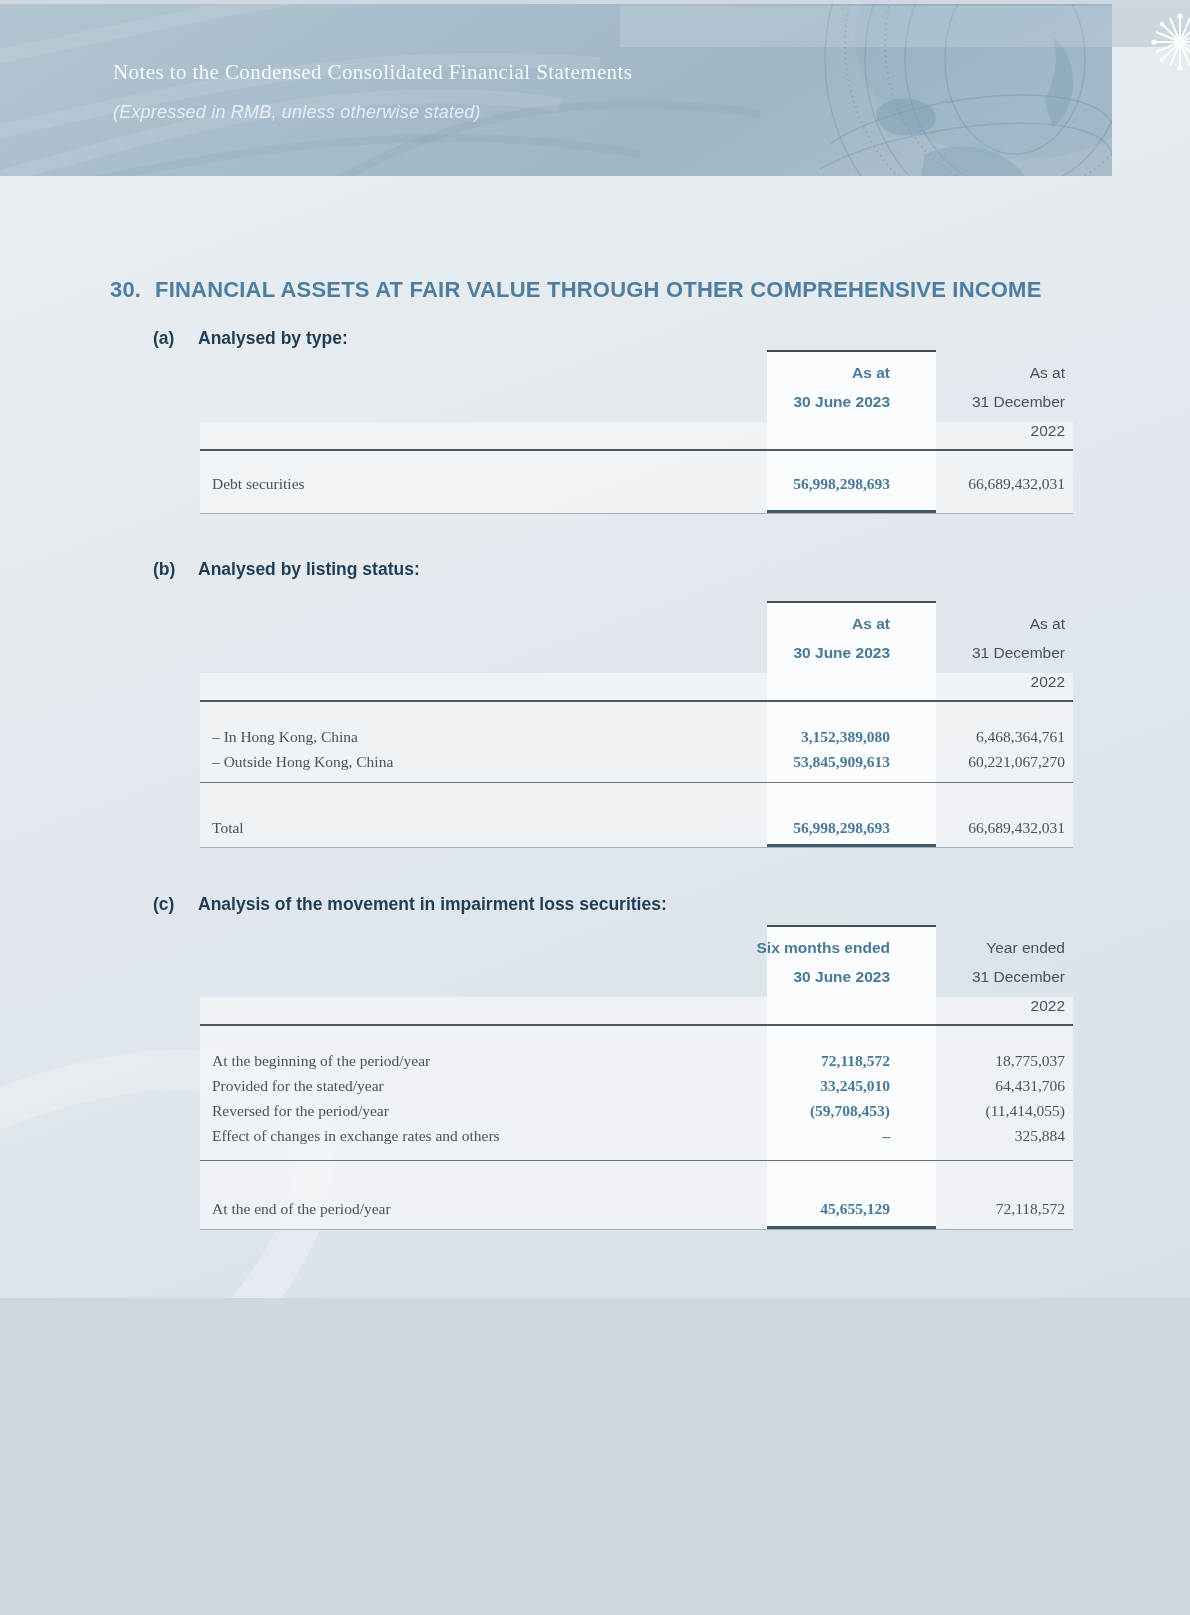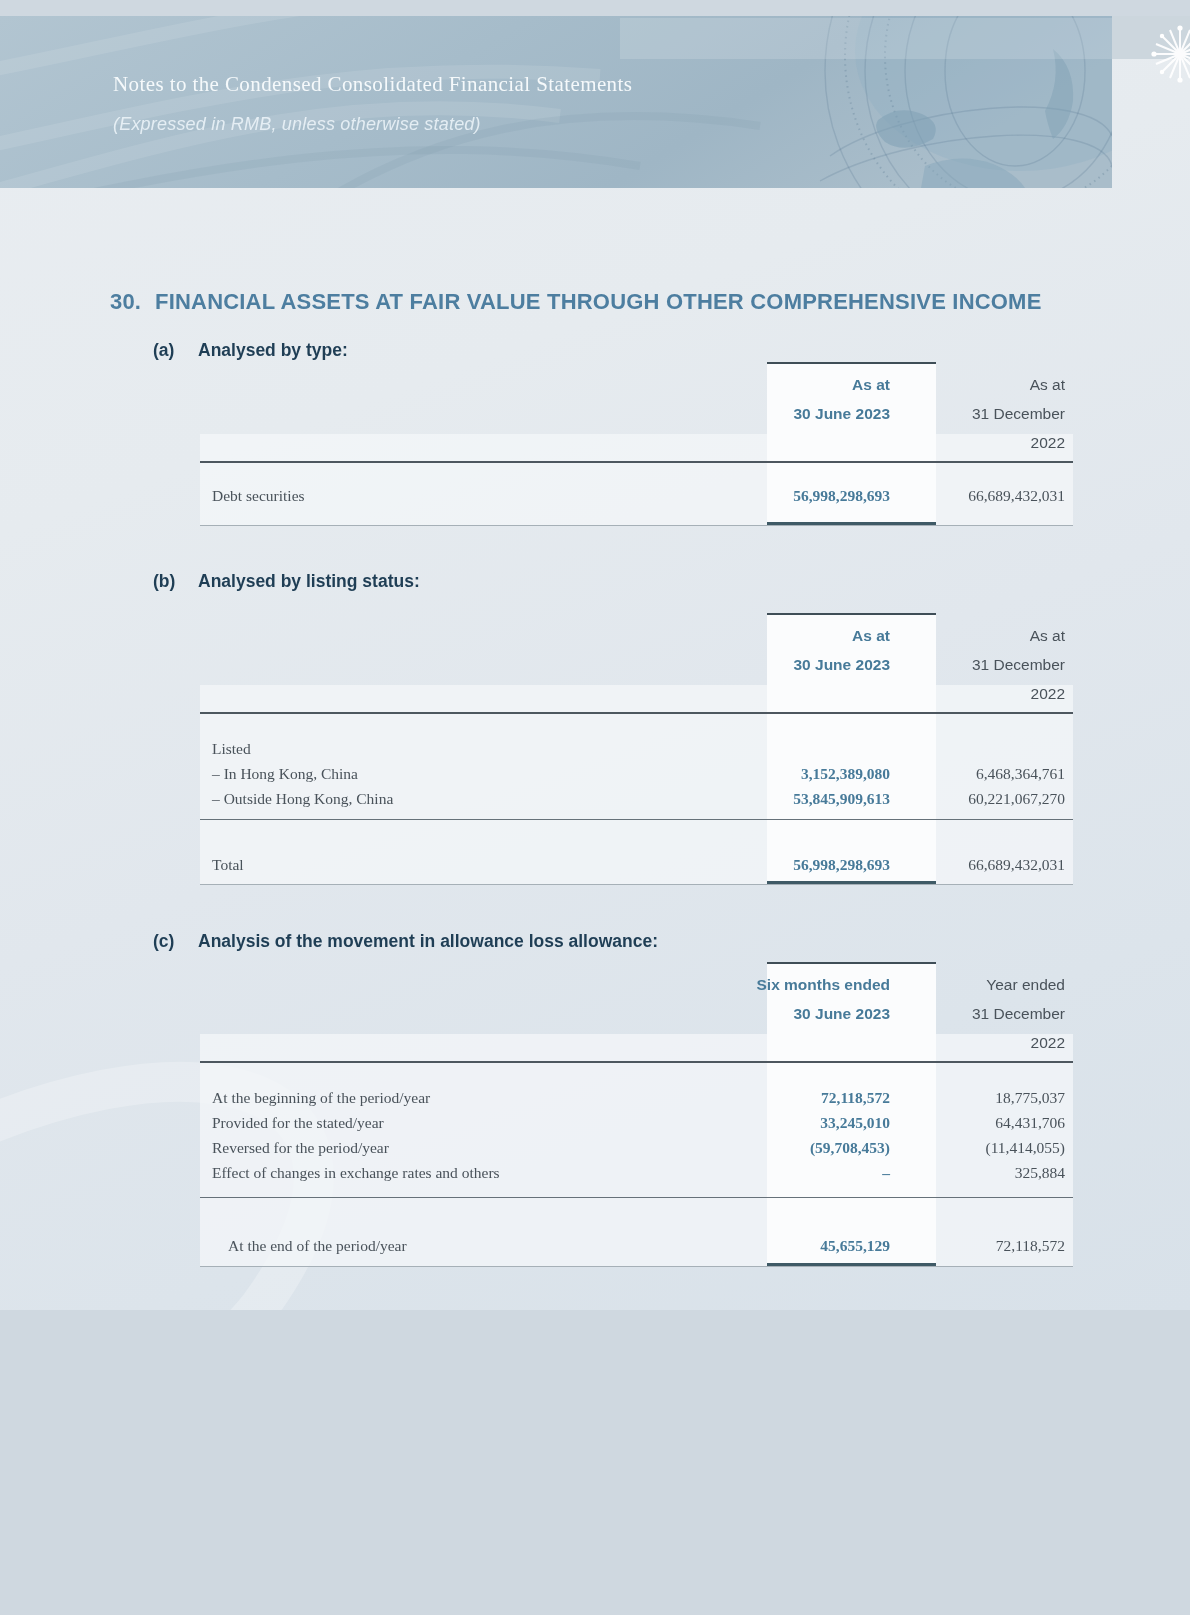--- a/index.html
+++ b/index.html
@@ -1,20 +1,20 @@
 <!DOCTYPE html>
 <html><head>
 <meta charset="utf-8">
 <style>
   * { margin:0; padding:0; box-sizing:border-box; }
   html,body { background:#cfd8e0; }
   body { font-family:"Liberation Sans", sans-serif; }
 
   .page {
-    position:relative; width:1190px; height:1294px; margin:16px auto;
+    position:relative; width:1190px; height:1294px; margin:4px auto;
     overflow:hidden;
     background:linear-gradient(160deg,#e9edf1 0%,#e6ebef 30%,#e1e7ed 55%,#dce4eb 78%,#d8e1e9 100%);
   }
   .page-swirl { position:absolute; left:0; top:170px; width:1190px; height:1445px; pointer-events:none; }
 
   
   .banner {
     position:absolute; left:0; top:0; width:1112px; height:172px; overflow:hidden;
   }
   .banner svg.deco { position:absolute; left:0; top:0; }
@@ -69,21 +69,21 @@
   .tbody { position:relative; z-index:2;font-family:Liberation Serif, serif; }
   .trow { line-height:25px; }
   .midrule { border-top:1px solid #667179; }
 
   .tbody-a { padding:20px 0 17px; }
   .tbody-b { padding-top:22px; }
   .tbody-b .midrule { margin-top:8px; }
   .tbody-b .total { margin:32px 0 7px; }
   .tbody-c { padding-top:22px; }
   .tbody-c .midrule { margin-top:12px; }
-  .tbody-c .total { margin:35px 0 8px;padding-left:16px; }
+  .tbody-c .total { margin:35px 0 8px; }
 
   .page-number {
     position:absolute; left:110px; top:1528px;
     font-family:Liberation Sans, sans-serif; font-size:15.5px; color:#3c4b57;
   }
 </style>
 </head>
 <body>
 
 <div class="page">
@@ -221,25 +221,20 @@
           <div class="cell c22">As at</div>
         </div>
         <div class="hrow">
           <div class="cell lbl"></div>
           <div class="cell c23 blue">30 June 2023</div>
           <div class="cell c22">31 December 2022</div>
         </div>
       </div>
       <div class="tbody tbody-b">
         <div class="trow">
-          <div class="cell lbl">Listed</div>
-          <div class="cell c23 blue"></div>
-          <div class="cell c22"></div>
-        </div>
-        <div class="trow">
           <div class="cell lbl">– In Hong Kong, China</div>
           <div class="cell c23 blue">3,152,389,080</div>
           <div class="cell c22">6,468,364,761</div>
         </div>
         <div class="trow">
           <div class="cell lbl">– Outside Hong Kong, China</div>
           <div class="cell c23 blue">53,845,909,613</div>
           <div class="cell c22">60,221,067,270</div>
         </div>
         <div class="midrule"></div>
@@ -247,21 +242,21 @@
           <div class="cell lbl">Total</div>
           <div class="cell c23 blue">56,998,298,693</div>
           <div class="cell c22">66,689,432,031</div>
         </div>
       </div>
     </div>
 
     <div class="subsection mt-c">
       <div class="h2">
         <span class="lab">(c)</span>
-        <span>Analysis of the movement in allowance loss allowance:</span>
+        <span>Analysis of the movement in impairment loss securities:</span>
       </div>
     </div>
     <div class="tbl mt-tc">
       <div class="band"></div>
       <div class="tint"></div>
       <div class="thead">
         <div class="hrow">
           <div class="cell lbl"></div>
           <div class="cell c23 blue">Six months ended</div>
           <div class="cell c22">Year ended</div>

